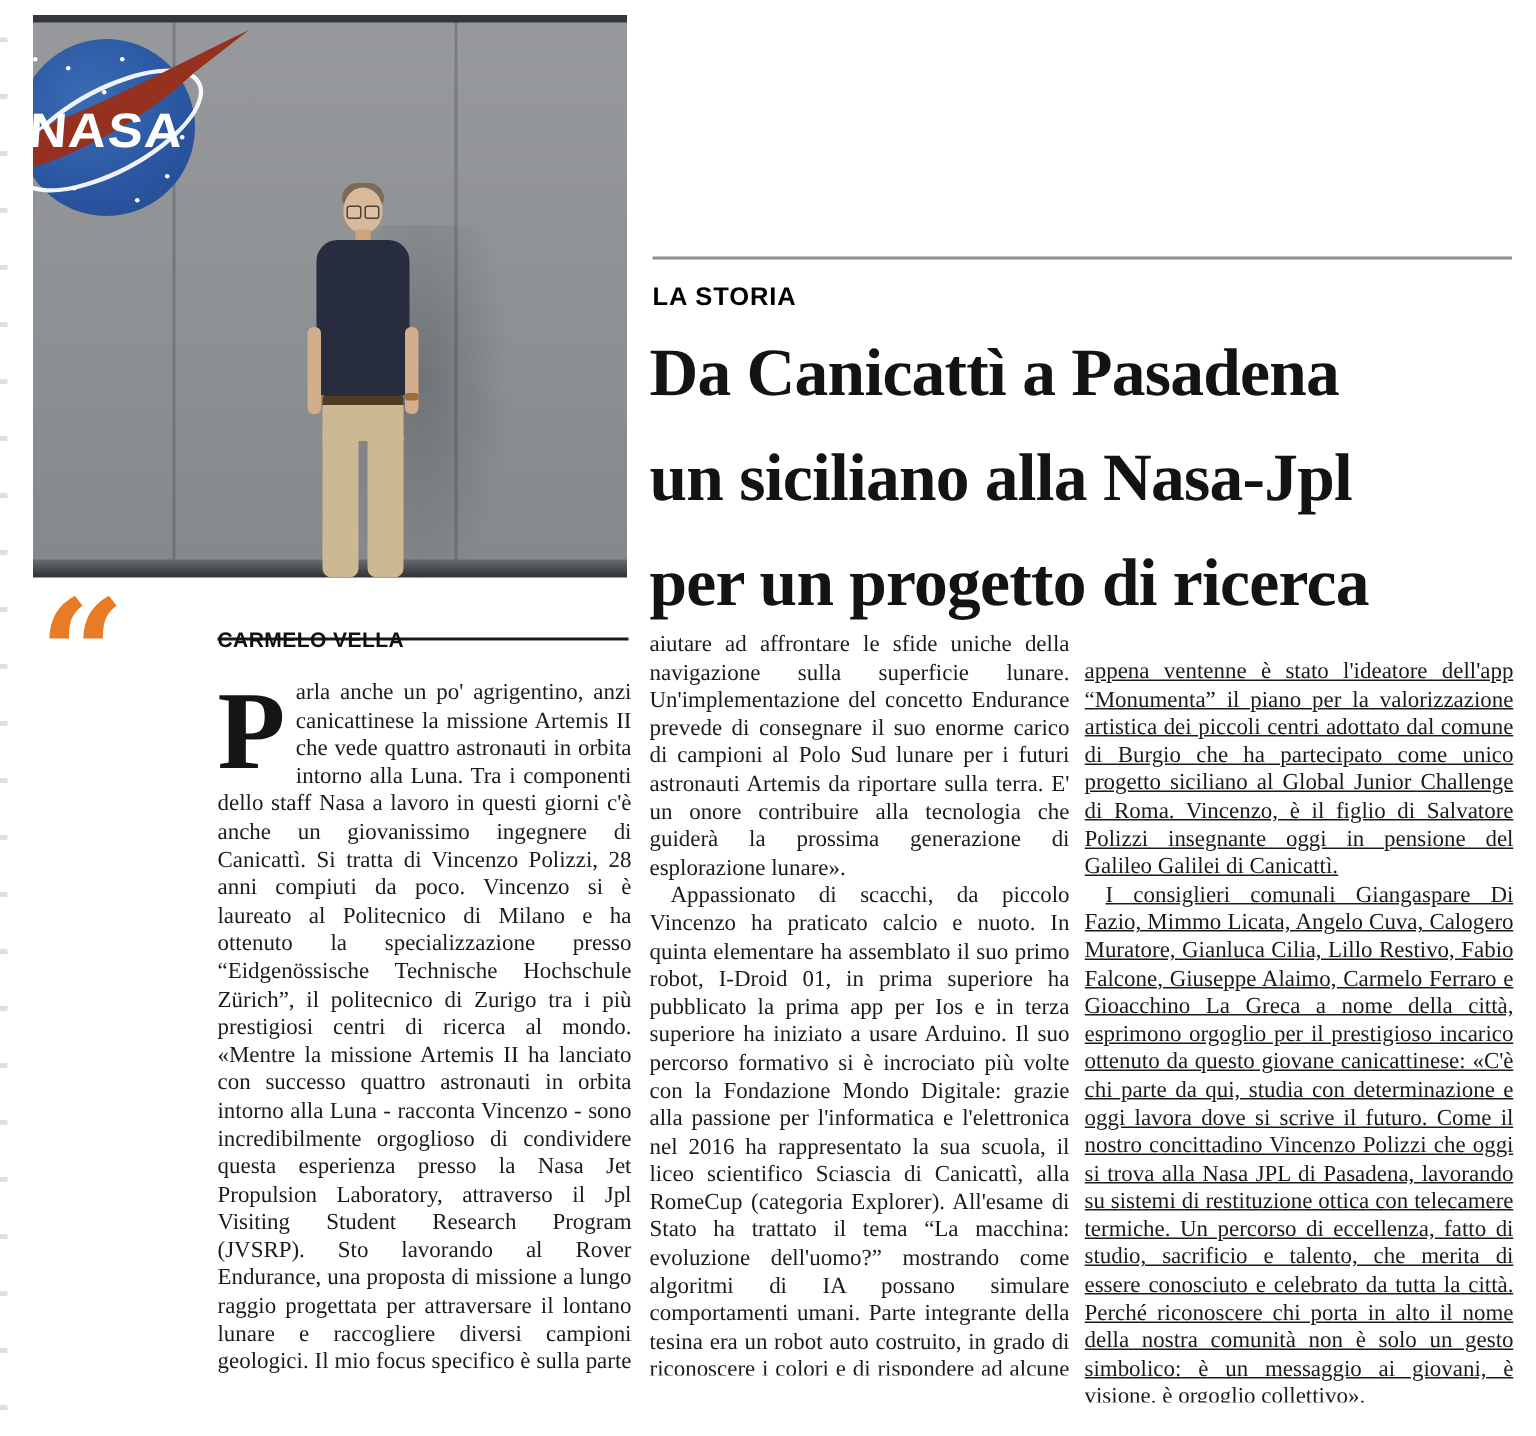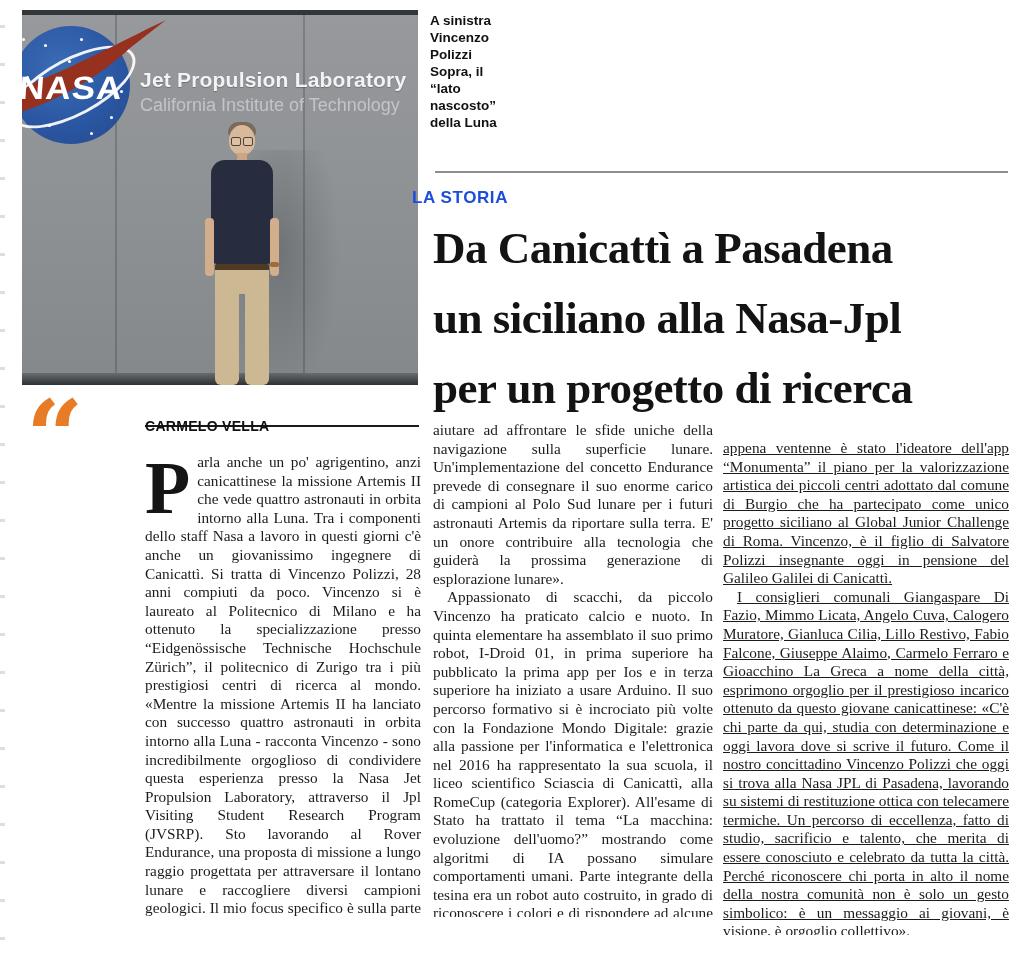--- a/index.html
+++ b/index.html
@@ -55,22 +55,22 @@
   .leg   { position:absolute; top:168px; width:24px; height:95px; background:#ccb893; border-radius:0 0 6px 6px; }
   .leg.l { left:23px; } .leg.r { left:53px; }
 
   
   .caption { position:absolute; left:430px; top:12px; width:94px;
              font-family:"Liberation Sans","DejaVu Sans",sans-serif; font-weight:bold;
              font-size:13.5px; line-height:17px; color:#111; white-space:pre-line; }
 
   
   .toprule  { position:absolute; left:435px; top:171px; width:573px; height:2px; background:#8e8e8e; }
-  .kicker   { position:absolute; left:412px; top:188px; font-family:"Liberation Sans","DejaVu Sans",sans-serif;
-              font-weight:bold; font-size:17px; letter-spacing:.6px; color:#1d4ed8; }
+  .kicker   { position:absolute; left:435px; top:188px; font-family:"Liberation Sans","DejaVu Sans",sans-serif;
+              font-weight:bold; font-size:17px; letter-spacing:.6px; color:#000000; }
   .headline { position:absolute; left:433px; top:213px; width:582px; font-weight:bold;
               font-size:45px; line-height:70px; letter-spacing:-0.5px; color:#131313; white-space:pre-line; }
 
   
   .quote-mark { position:absolute; left:26px; top:386px; font-family:"DejaVu Serif",serif; font-weight:bold;
                 font-size:100px; line-height:1; color:#e87c26; }
   .pq-box  { position:absolute; left:22px; top:448px; width:107px; height:487px; background:#e4e7ee; }
   .pq-text { position:absolute; left:12px; top:28px; width:110px; font-style:italic;
              font-size:19px; line-height:33.5px; color:#1e2330; white-space:pre-line; }
 
@@ -104,24 +104,20 @@
     <div class="nasa-logo">
       <div class="nasa-circle"></div>
       <div class="nasa-stars"></div>
       <div class="nasa-orbit"></div>
       <svg class="nasa-swoosh" viewBox="0 0 168 122">
         <path d="M4 100 C 40 92 88 66 122 34 L 158 6 C 124 22 72 50 32 66 C 18 72 8 80 3 90 Z" fill="#96311f"></path>
       </svg>
       <span class="nasa-text">NASA</span>
     </div>
 
-    <div class="sign">
-      <div class="sign-l1">Jet Propulsion Laboratory</div>
-      <div class="sign-l2">California Institute of Technology</div>
-    </div>
 
     <div class="person">
       <div class="person-shadow"></div>
       <div class="hair"></div>
       <div class="head"></div>
       <div class="glasses">
         <span class="lens"></span>
         <span class="lens"></span>
       </div>
       <div class="neck"></div>
@@ -129,27 +125,20 @@
       <div class="arm l"></div>
       <div class="arm r"></div>
       <div class="watch"></div>
       <div class="belt"></div>
       <div class="pants-top"></div>
       <div class="leg l"></div>
       <div class="leg r"></div>
     </div>
   </div>
 
-  <div class="caption">A sinistra
-Vincenzo
-Polizzi
-Sopra, il
-“lato
-nascosto”
-della Luna</div>
 
   <div class="toprule"></div>
   <div class="kicker">LA STORIA</div>
   <h1 class="headline" style="margin:0;">Da Canicattì a Pasadena
 un siciliano alla Nasa-Jpl
 per un progetto di ricerca</h1>
 
   <div class="quote-mark">“</div>
 
   <div class="byline-rule"></div>

